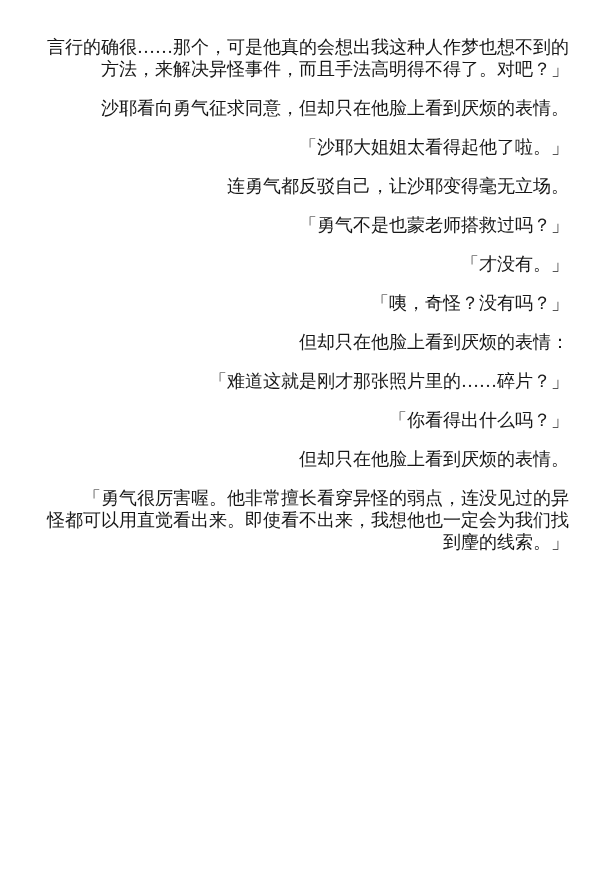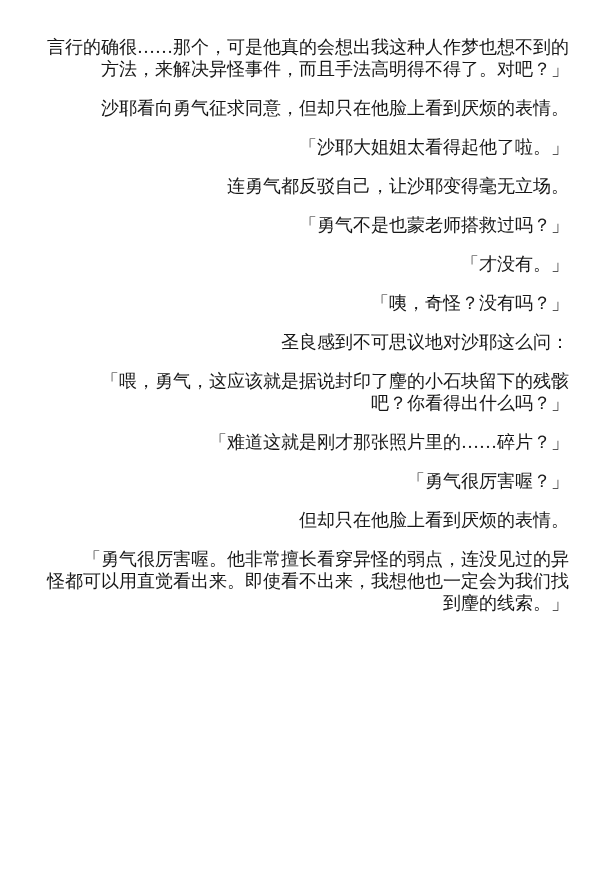--- a/index.html
+++ b/index.html
@@ -41,22 +41,20 @@
 
 <div class="page" style="color: rgb(22, 22, 22);">
   <p class="para no-indent">言行的确很……那个，可是他真的会想出我这种人作梦也想不到的
 方法，来解决异怪事件，而且手法高明得不得了。对吧？」</p>
   <p class="para">沙耶看向勇气征求同意，但却只在他脸上看到厌烦的表情。</p>
   <p class="para">「沙耶大姐姐太看得起他了啦。」</p>
   <p class="para">连勇气都反驳自己，让沙耶变得毫无立场。</p>
   <p class="para">「勇气不是也蒙老师搭救过吗？」</p>
   <p class="para">「才没有。」</p>
   <p class="para">「咦，奇怪？没有吗？」</p>
-  <p class="para">圣良感到不可思议地对沙耶这么问：</p>
-  <p class="para">「喂，勇气，这应该就是据说封印了麈的小石块留下的残骸
-吧？你看得出什么吗？」</p>
+  <p class="para">但却只在他脸上看到厌烦的表情：</p>
   <p class="para">「难道这就是刚才那张照片里的……碎片？」</p>
-  <p class="para">「勇气很厉害喔？」</p>
+  <p class="para">「你看得出什么吗？」</p>
   <p class="para">但却只在他脸上看到厌烦的表情。</p>
   <p class="para">「勇气很厉害喔。他非常擅长看穿异怪的弱点，连没见过的异
 怪都可以用直觉看出来。即使看不出来，我想他也一定会为我们找
 到麈的线索。」</p>
 </div>
 
 </body></html>

